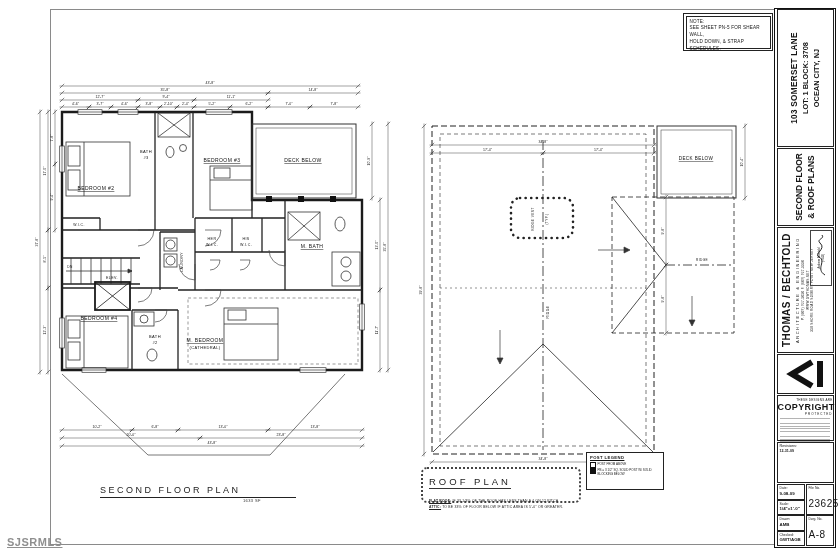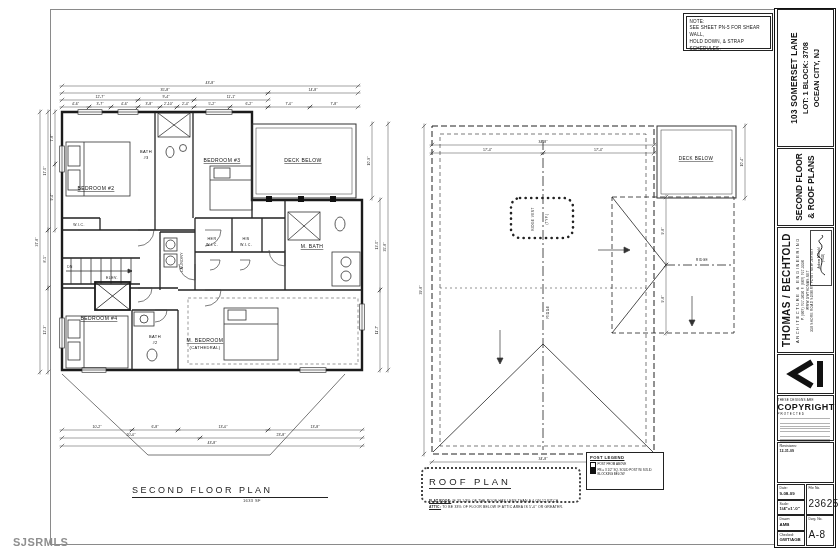--- a/index.html
+++ b/index.html
@@ -2,26 +2,26 @@
 <html><head>
 <meta charset="utf-8">
 <style>
   html,body{margin:0;padding:0;background:#fff;}
   body{width:840px;height:555px;position:relative;overflow:hidden;
        font-family:"Liberation Sans","DejaVu Sans",sans-serif;color:#161616;}
   .abs{position:absolute;}
   
   #sheet-border{left:50px;top:9px;width:723px;height:534px;border:1px solid #8a8a8a;}
   
-  #watermark{left:13px;top:536px;font-size:11px;font-weight:bold;color:#8f8f8f;letter-spacing:.5px;}
+  #watermark{left:7px;top:536px;font-size:11px;font-weight:bold;color:#8f8f8f;letter-spacing:.5px;text-decoration:underline;}
   
   #note-box{left:683px;top:13px;width:88px;height:36px;border:1px solid #222;background:#fff;}
   #note-box .inner{position:absolute;inset:1.5px;border:.8px solid #222;padding:2px 3px;font-size:4.6px;line-height:1.5;letter-spacing:.2px;}
   
-  #fp-title{left:100px;top:485px;width:196px;border-bottom:1px solid #222;padding-bottom:2px;font-size:9px;letter-spacing:2.5px;color:#222;margin-left:32px;}
+  #fp-title{left:100px;top:485px;width:196px;border-bottom:1px solid #222;padding-bottom:2px;font-size:9px;letter-spacing:2.5px;color:#222;}
   #fp-area{left:243px;top:498px;font-size:4px;letter-spacing:.4px;color:#333;}
   
   #rp-box{left:421px;top:467px;width:160px;height:36px;border:2px dotted #444;border-radius:6px;background:#fff;padding:2px 6px;box-sizing:border-box;}
   #rp-box .t{font-size:9.5px;letter-spacing:3px;color:#222;border-bottom:.8px solid #333;display:inline-block;padding-bottom:1px;margin-bottom:10px;}
   #rp-box .n{font-size:3.4px;line-height:1.7;letter-spacing:.2px;color:#222;}
   #rp-box .n b{text-decoration:underline;}
   
   #legend{left:586px;top:452px;width:78px;height:38px;border:1.4px solid #222;background:#fff;padding:2px 3px;box-sizing:border-box;}
   #legend .t{font-size:4.2px;font-weight:bold;text-decoration:underline;letter-spacing:.4px;margin-bottom:1.5px;}
   #legend .i{font-size:3px;line-height:1.6;display:flex;gap:2px;align-items:flex-start;}
@@ -32,21 +32,21 @@
   .tb-sec{position:absolute;left:1.5px;right:1.5px;border:.8px solid #222;box-sizing:border-box;background:#fff;}
   .vtext{position:absolute;top:50%;left:50%;transform:translate(-50%,-50%) rotate(-90deg);white-space:nowrap;text-align:center;}
   #tb-addr .l1{font-size:8.2px;font-weight:bold;letter-spacing:.3px;}
   #tb-addr .l2,#tb-addr .l3{font-size:7.4px;font-weight:bold;margin-top:2px;}
   #tb-sheet .l{font-size:8.4px;font-weight:bold;line-height:1.45;}
   #tb-firm .name{font-size:10px;font-weight:bold;letter-spacing:.4px;}
   #tb-firm .sub{font-size:4px;letter-spacing:1.6px;}
   #tb-firm .c{font-size:3.1px;letter-spacing:.3px;line-height:1.5;}
   #sig{position:absolute;right:1px;top:2px;width:20px;height:54px;border:.6px solid #444;}
   #sig .nm{font-size:2.8px;white-space:nowrap;}
-  #tb-copy{text-align:left;padding-top:2px;}
+  #tb-copy{text-align:right;padding-top:2px;}
   #tb-copy .a{font-size:3px;letter-spacing:.3px;}
   #tb-copy .b{font-size:9px;font-weight:bold;letter-spacing:.4px;}
   #tb-copy .c{font-size:3px;letter-spacing:1px;}
   #tb-copy .fine{margin:2px auto 0;width:50px;height:26px;background:repeating-linear-gradient(#9a9a9a 0 .8px,transparent .8px 2.6px);opacity:.75;}
   .cell{position:absolute;border:.7px solid #222;box-sizing:border-box;padding:1px 2px;}
   .cell .lab{font-size:3.4px;color:#222;}
   .cell .val{font-size:4.4px;font-weight:bold;margin-top:.5px;}
   .cell .big{font-size:10px;font-weight:normal;margin-top:8px;letter-spacing:.5px;}
   #rev .lab{font-size:3.8px;}
   #rev .val{font-size:3.6px;font-weight:bold;margin-top:1px;}

